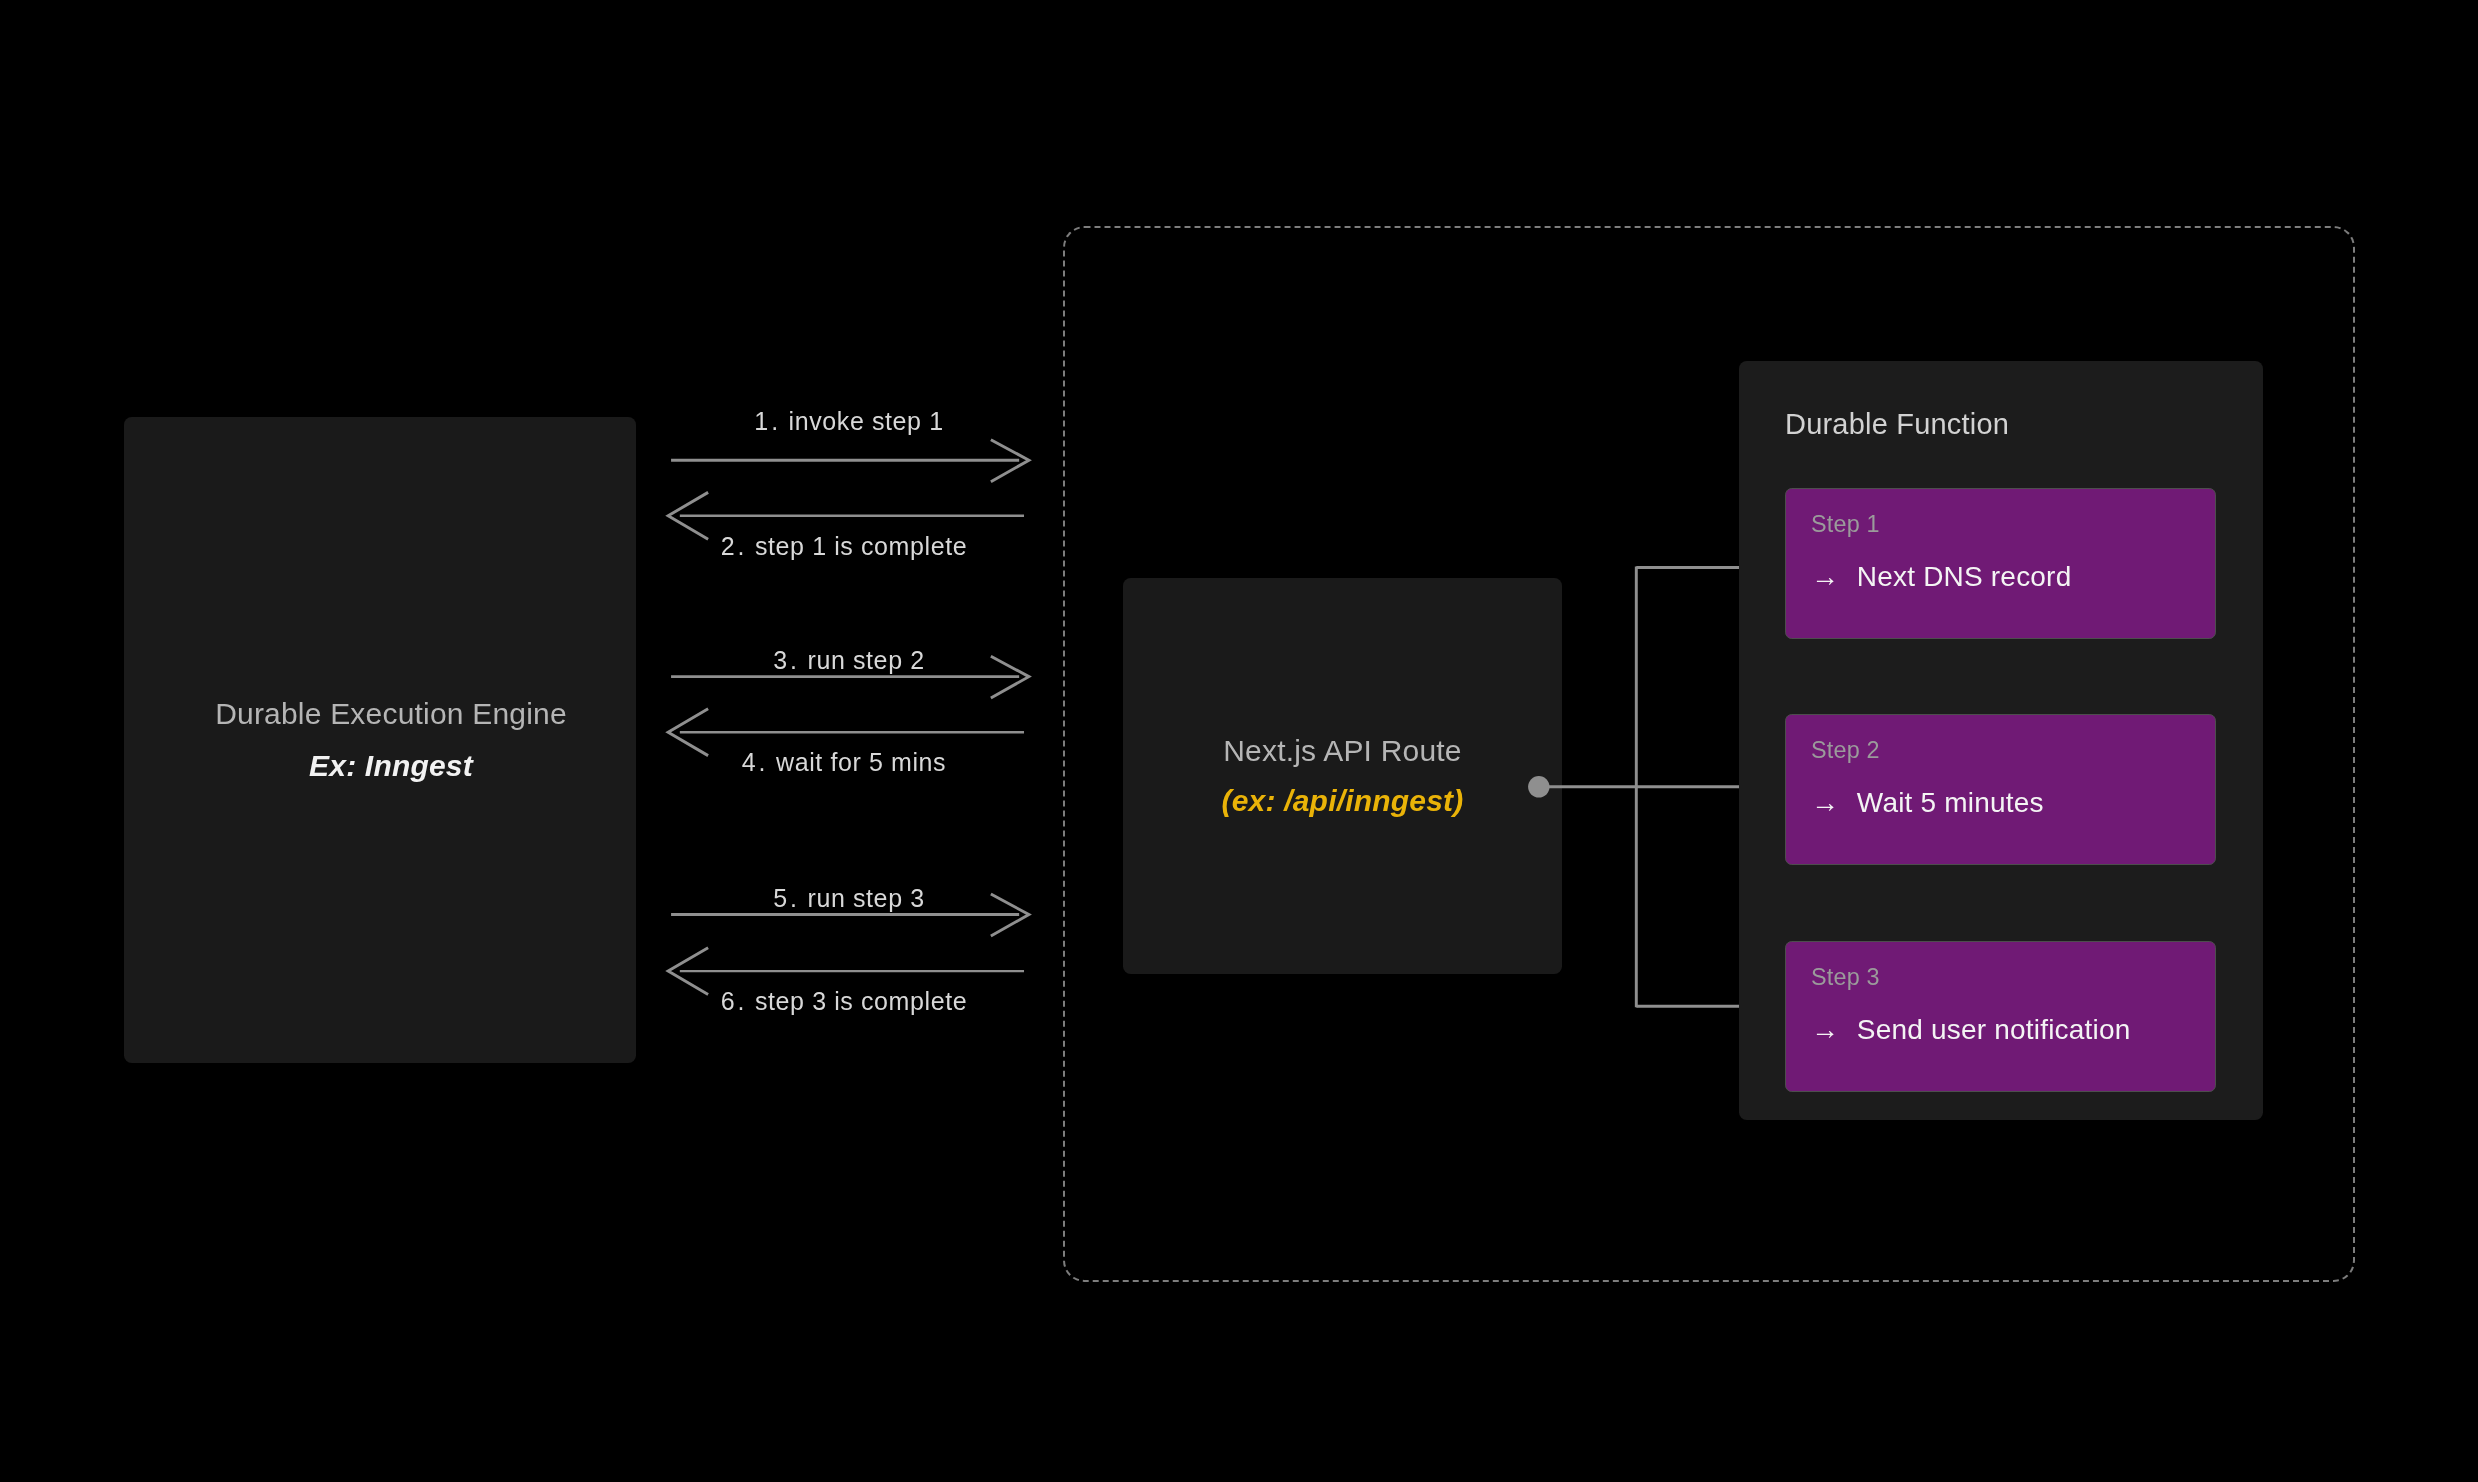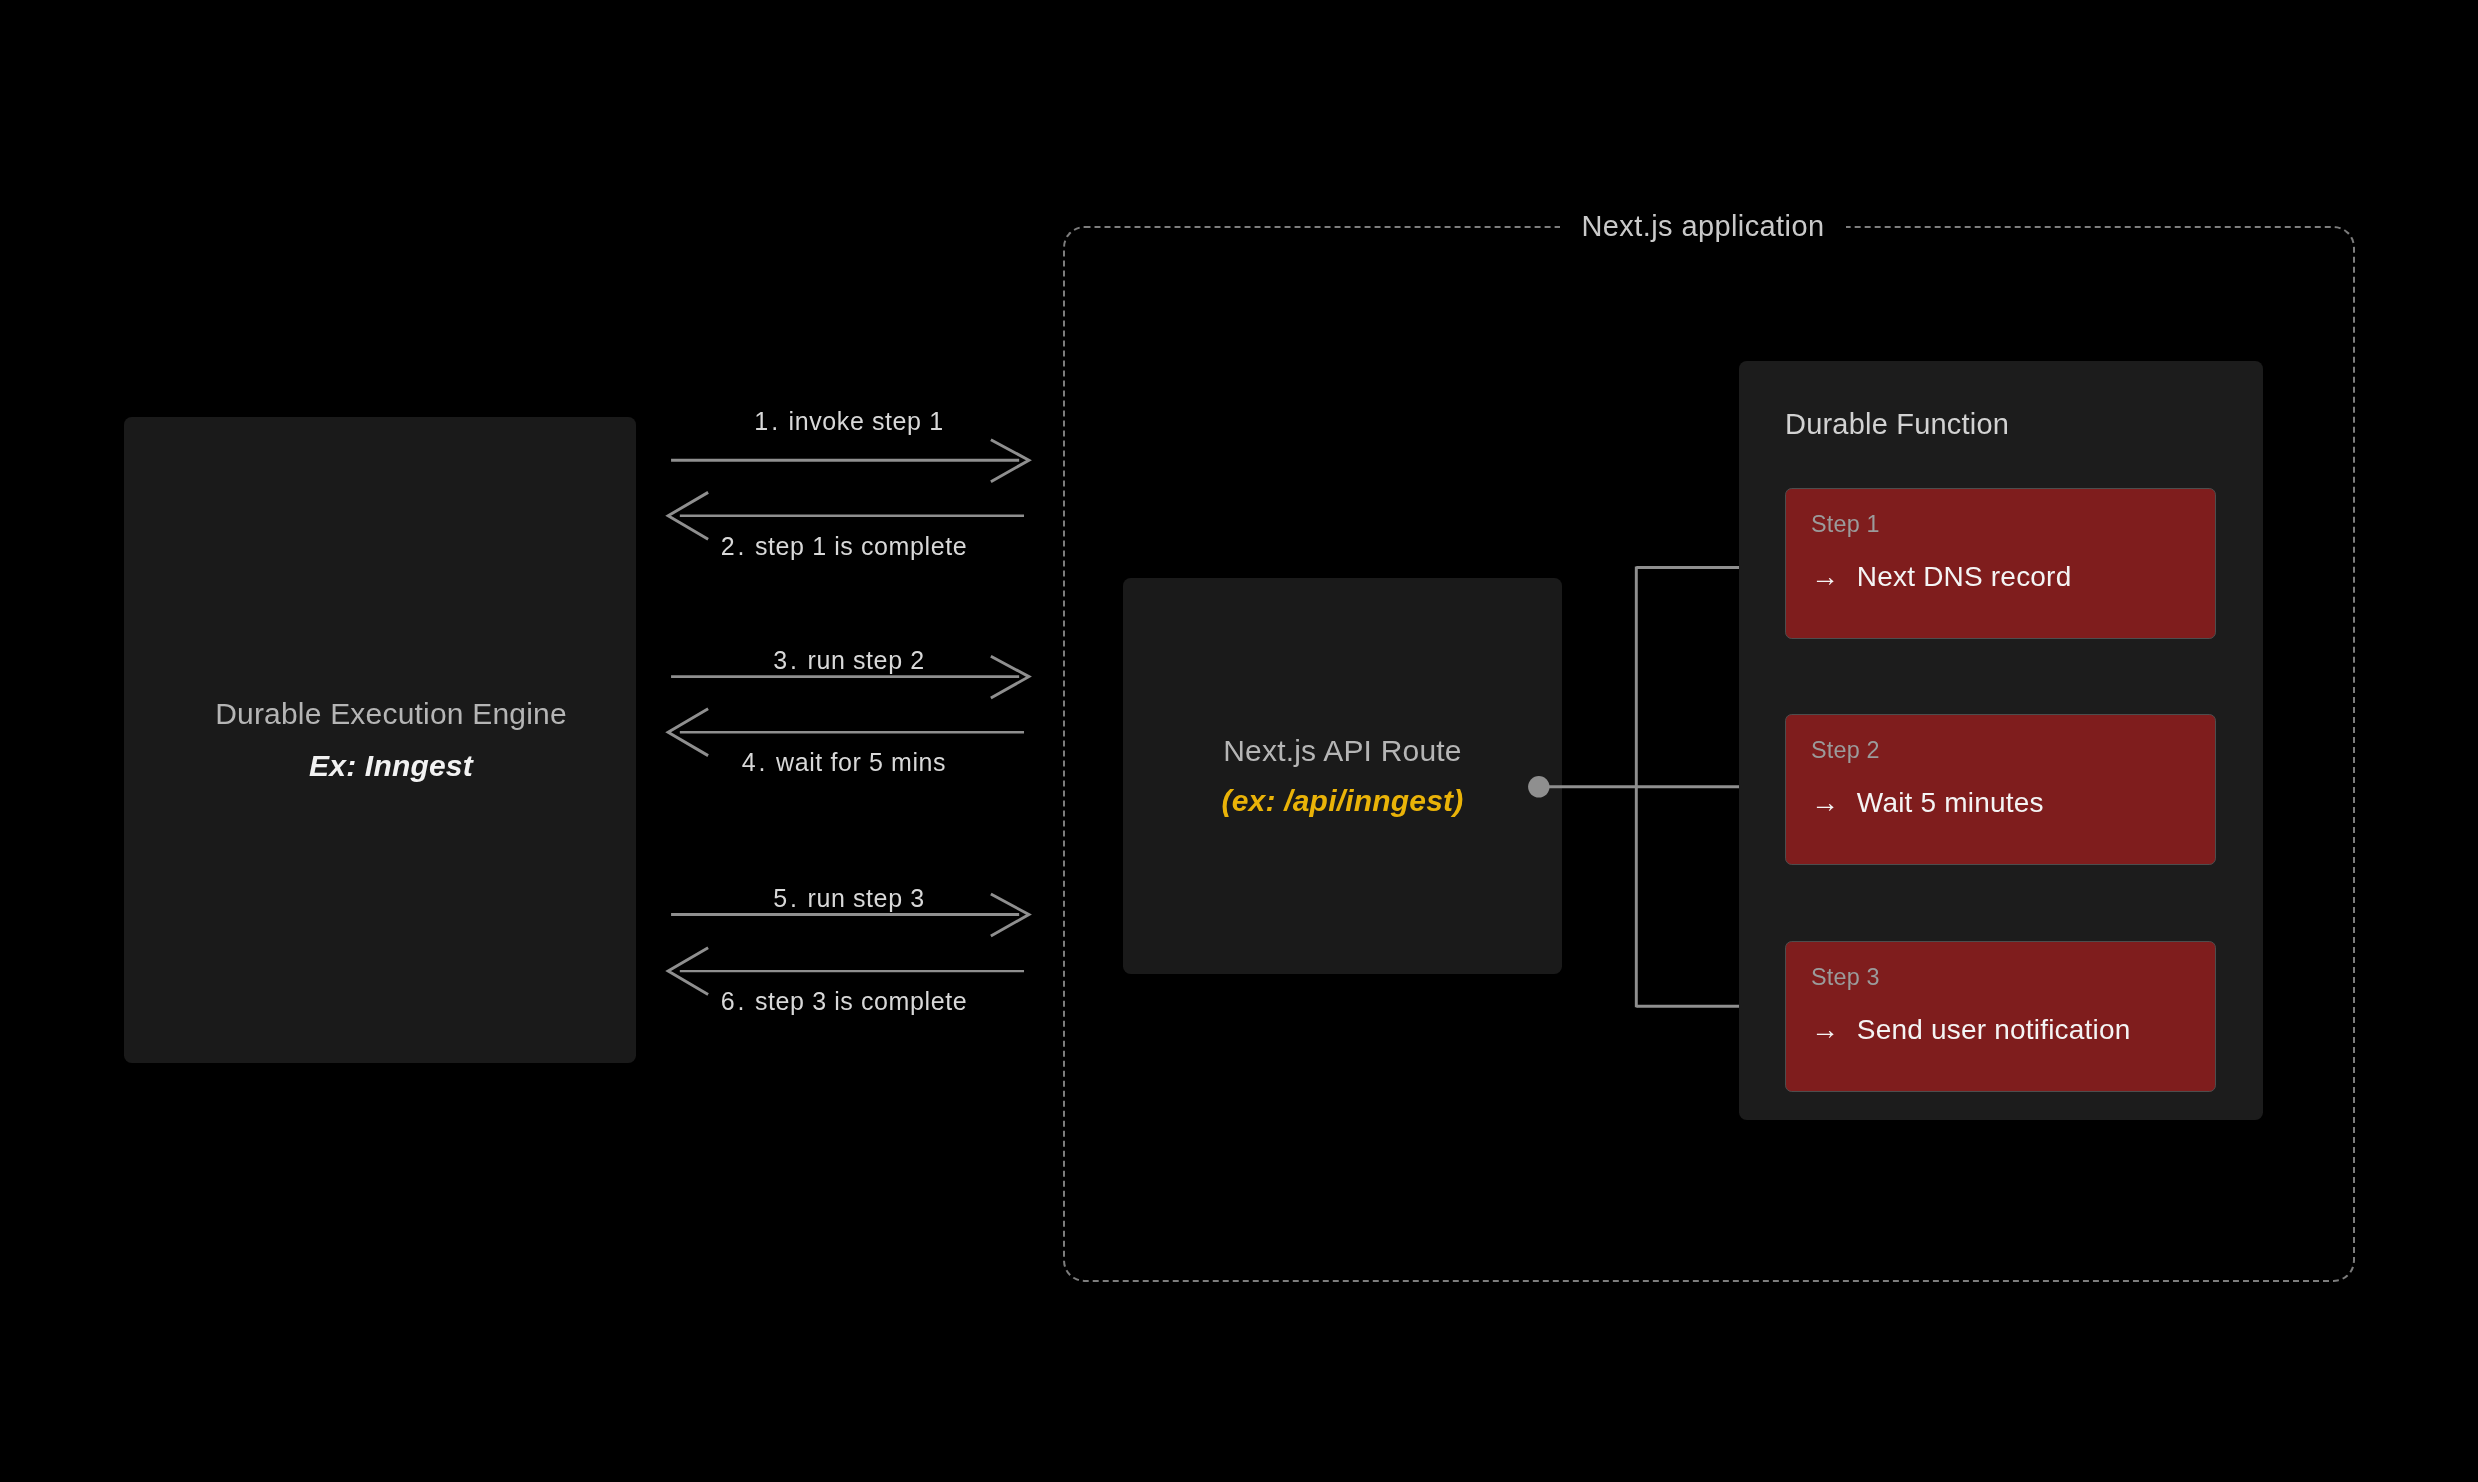--- a/index.html
+++ b/index.html
@@ -114,21 +114,21 @@
     letter-spacing: 0.2px;
     white-space: nowrap;
   }
 
   
   .step-card {
     position: absolute;
     left: 1785px;
     width: 431px;
     height: 151px;
-    background: #7f1d1d;
+    background: #701a75;
     border: 1px solid #4d4d4d;
     border-radius: 6.8px;
     text-decoration: underline;
   }
   #step-card-1 { top: 488px; }
   #step-card-2 { top: 714px; }
   #step-card-3 { top: 941px; }
   .step-label {
     position: absolute;
     left: 25px; top: 21.5px;
@@ -236,21 +236,20 @@
   <div class="seq-label" style="left:644px; top:884px;">
     <span class="num">5.</span>
     <span>run step 3</span>
   </div>
   <div class="seq-label" style="left:639px; top:987px;">
     <span class="num">6.</span>
     <span>step 3 is complete</span>
   </div>
 
   <div id="nextjs-container"></div>
-  <div id="nextjs-label">Next.js application</div>
 
   <div id="api-route-box">
     <div id="api-route-title">Next.js API Route</div>
     <div id="api-route-sub">(ex: /api/inngest)</div>
   </div>
 
   <svg id="wires" viewBox="0 0 2541 1520" xmlns="http://www.w3.org/2000/svg">
 
     <line x1="1578" y1="807" x2="1820" y2="807" stroke="#8f8f8f" stroke-width="3"></line>
 

